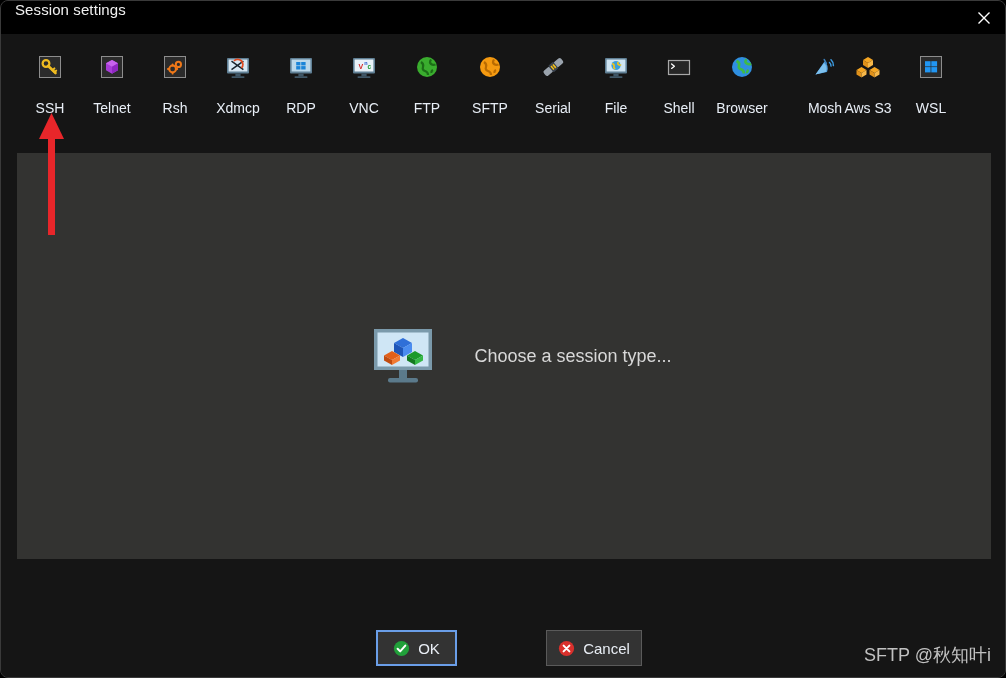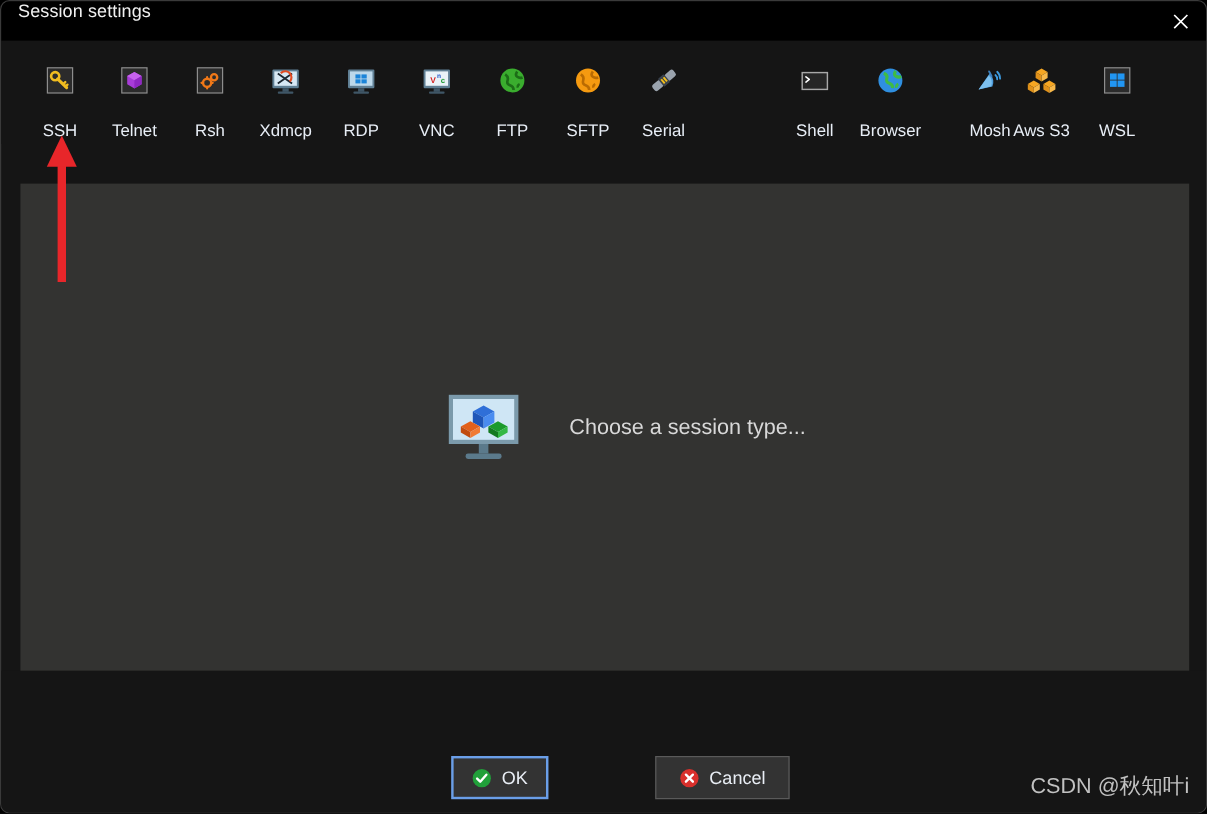--- a/index.html
+++ b/index.html
@@ -144,21 +144,21 @@
     box-sizing: border-box;
     user-select: none;
   }
   #ok-btn {
     left: 375px;
     width: 81px;
     border: 2px solid #6a9ee8;
   }
   #cancel-btn {
     left: 545px;
-    width: 112px;
+    width: 96px;
     border: 1px solid #5a5a5a;
   }
   .btn-icon { width: 17px; height: 17px; flex: none; }
   .btn-icon svg { display: block; }
 
   
   #annotation-arrow {
     position: absolute;
     left: 36px;
     top: 112px;
@@ -315,20 +315,34 @@
             <rect x="17.5" y="12" width="9" height="6.5" rx="2" fill="#9aa3ad"></rect>
             <rect x="12" y="11" width="6.5" height="8.5" rx="1" fill="#39414c"></rect>
             <rect x="13.3" y="13" width="1.6" height="4.5" fill="#f3c01b"></rect>
             <rect x="15.8" y="13" width="1.6" height="4.5" fill="#f3c01b"></rect>
           </g>
         </svg>
       </span>
       <span class="tool-label">Serial</span>
     </div>
 
+    <div class="tool-item" style="left:615px">
+      <span class="tool-icon">
+        <svg width="30" height="30" viewBox="0 0 30 30">
+          <rect x="4" y="6" width="22" height="15.5" rx="1" fill="#5f7f94"></rect>
+          <rect x="5.6" y="7.5" width="18.8" height="12" fill="#cfe4f2"></rect>
+          <circle cx="15" cy="13.5" r="4.6" fill="#3a9ddb"></circle>
+          <path d="M11.2 11.5 q2.5 1.2 1.8 3 q-0.6 1.7 1.3 2.4" fill="none" stroke="#f2c21a" stroke-width="1.6"></path>
+          <path d="M17.4 10 q-1.4 2 0.3 2.8 q1.7 0.8 2.2 -0.3" fill="none" stroke="#f2c21a" stroke-width="1.6"></path>
+          <rect x="12.4" y="21.5" width="5.2" height="3" fill="#3f5666"></rect>
+          <rect x="8.5" y="24.2" width="13" height="1.9" rx="0.8" fill="#3f5666"></rect>
+        </svg>
+      </span>
+      <span class="tool-label">File</span>
+    </div>
 
     <div class="tool-item" style="left:678px">
       <span class="tool-icon">
         <svg width="30" height="30" viewBox="0 0 30 30">
           <rect x="4.5" y="8.5" width="21" height="14" fill="#262626" stroke="#a8a8a8" stroke-width="1.2"></rect>
           <path d="M7.6 12 L10.4 14.2 L7.6 16.4" fill="none" stroke="#ffffff" stroke-width="1.3" stroke-linecap="round" stroke-linejoin="round"></path>
         </svg>
       </span>
       <span class="tool-label">Shell</span>
     </div>
@@ -439,15 +453,15 @@
     </div>
   </div>
 
   <span id="annotation-arrow">
     <svg width="30" height="122" viewBox="0 0 30 122">
       <rect x="11" y="22" width="7" height="100" fill="#e8262a"></rect>
       <polygon points="14.5,0 27,26 2,26" fill="#e8262a"></polygon>
     </svg>
   </span>
 
-  <div id="watermark">CSDN @秋知叶i</div>
+  <div id="watermark">SFTP @秋知叶i</div>
 
 </div>
 
 </body></html>

